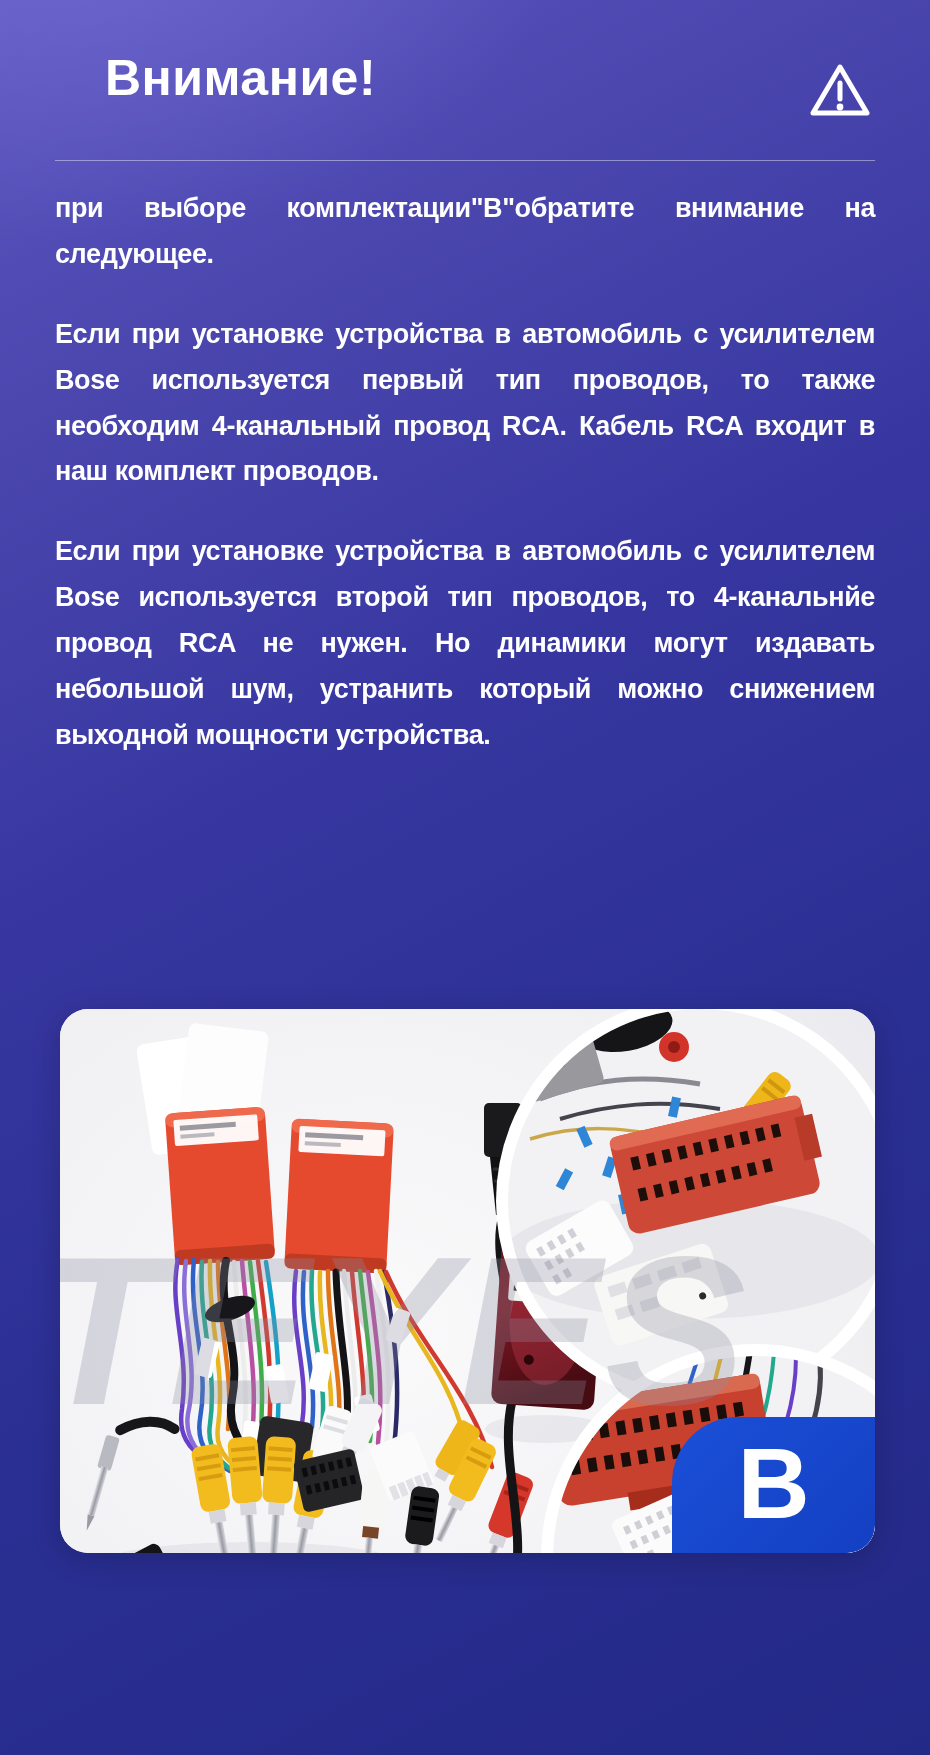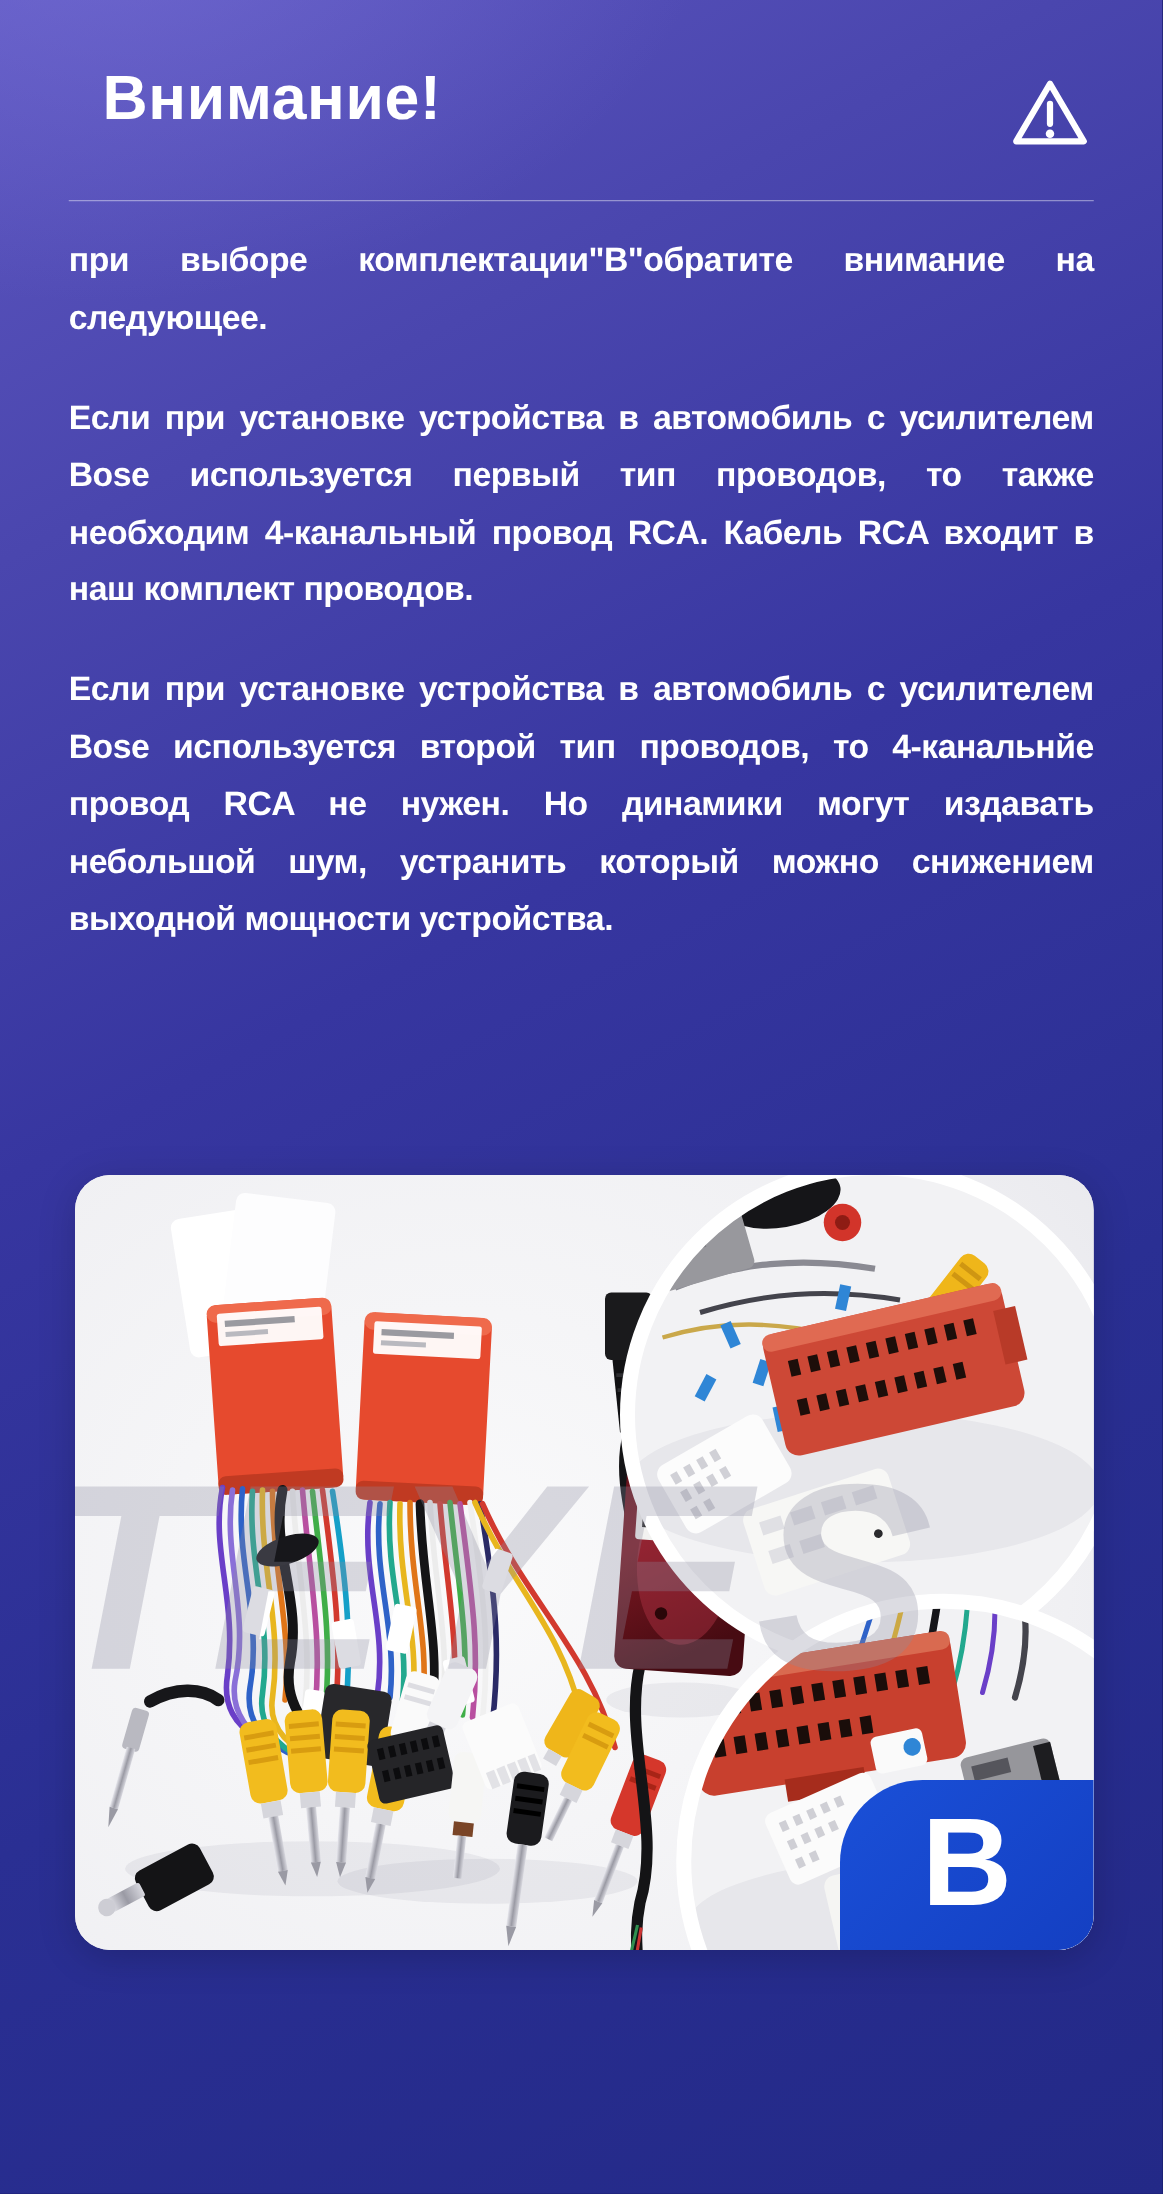--- a/index.html
+++ b/index.html
@@ -7,37 +7,37 @@
     position:relative;
     width:930px;height:1755px;
     margin:0 auto;
     overflow:hidden;
     font-family:"Liberation Sans","DejaVu Sans",sans-serif;
     background:
       radial-gradient(900px 600px at 8% -5%, rgba(125,118,220,0.55), rgba(125,118,220,0) 55%),
       linear-gradient(152deg,#5d56c0 0%,#4a46ae 20%,#3736a0 42%,#2a2f93 66%,#232987 100%);
     color:#fff;
   }
-  .header{position:relative;padding:50px 55px 0 82px;}
+  .header{position:relative;padding:50px 55px 0 82px;margin-left:23px;}
   .title{
     margin:0;font-size:50px;line-height:1.12;font-weight:700;color:#ffffff;
     letter-spacing:0.5px;
   }
   .warn-icon{position:absolute;top:60px;right:58px;width:64px;height:64px;}
   .divider{height:1px;margin:54px 55px 0 55px;background:rgba(255,255,255,0.42);}
   .body-text{padding:0 55px;}
   .body-text p{
     margin:34px 0 0 0;
     font-size:27px;font-weight:700;line-height:1.7;
     text-align:justify;letter-spacing:-0.4px;
     color:#ffffff;
   }
   .body-text p.first{margin-top:25px;}
   .photo-card{
-    position:absolute;left:60px;top:940px;width:815px;height:620px;
+    position:absolute;left:60px;top:1009px;width:815px;height:544px;
     background:#f0f0f3;border-radius:28px;overflow:hidden;
     box-shadow:0 6px 30px rgba(0,0,0,0.18);
   }
   .photo-card svg{position:absolute;left:0;top:0;display:block;}
   .watermark{
     position:absolute;left:-25px;top:200px;z-index:3;
     font-size:212px;font-weight:700;font-style:italic;
     letter-spacing:4px;white-space:nowrap;
     color:rgba(138,138,158,0.30);
     pointer-events:none;user-select:none;

